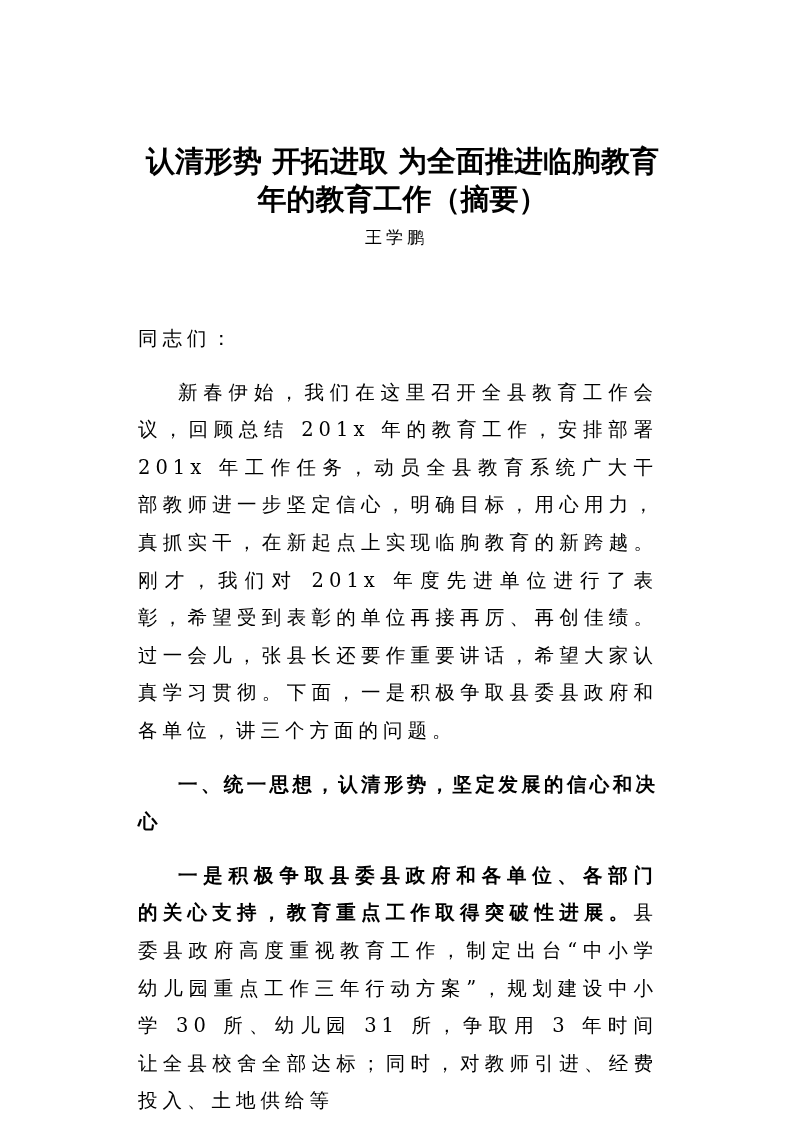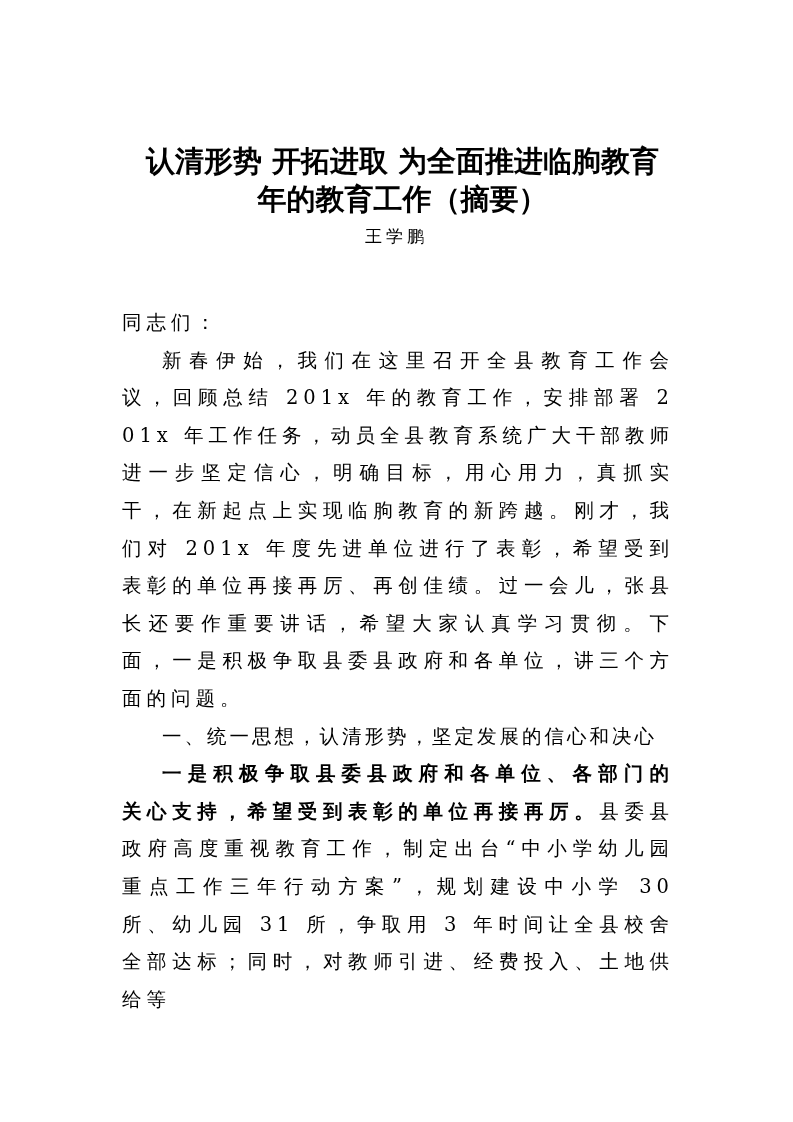--- a/index.html
+++ b/index.html
@@ -34,46 +34,46 @@
     margin: 6px;
   }
   .title-line1 { top: 136px; }
   .title-line2 { top: 174px; }
   .author {
     position: absolute;
     top: 226px;
     left: 0;
     width: 793px;
     text-align: center;
-    font-family: Liberation Mono, monospace;
+    font-family: Liberation Sans, sans-serif;
     font-size: 17px;
     letter-spacing: 4px;
     line-height: 24px;
   }
   .body-text {
     position: absolute;
     left: 122px;
     top: 304px;
     width: 552px;
     font-family: "DejaVu Serif", "Liberation Serif", serif;
     font-size: 19.5px;
     line-height: 37.6px;
     letter-spacing: 5px;
     text-align: justify;
     text-justify: inter-character;
     word-break: break-all;
   }
   .body-text p {
-    margin: 0;
+    margin: 16px;
     padding: 0;
   }
   .indent { text-indent: 40px; }
   .heading1 {
     font-family: "DejaVu Sans", "Liberation Sans", sans-serif;
-    font-weight: normal;
+    font-weight: bold;
     letter-spacing: 3px;
   }
   .bold-lead {
     font-weight: bold;
   }
 </style>
 </head>
 <body>
 
 <div class="page">
@@ -84,16 +84,16 @@
   <div class="author">王学鹏</div>
 
   <div class="body-text">
     <p>同志们：</p>
 
     <p class="indent">新春伊始，我们在这里召开全县教育工作会议，回顾总结 201x 年的教育工作，安排部署 201x 年工作任务，动员全县教育系统广大干部教师进一步坚定信心，明确目标，用心用力，真抓实干，在新起点上实现临朐教育的新跨越。刚才，我们对 201x 年度先进单位进行了表彰，希望受到表彰的单位再接再厉、再创佳绩。过一会儿，张县长还要作重要讲话，希望大家认真学习贯彻。下面，一是积极争取县委县政府和各单位，讲三个方面的问题。</p>
 
     <p class="indent heading1">一、统一思想，认清形势，坚定发展的信心和决心</p>
 
 
-    <p class="indent"><span class="bold-lead">一是积极争取县委县政府和各单位、各部门的关心支持，希望受到表彰的单位再接再厉。</span><span>县委县政府高度重视教育工作，制定出台“中小学幼儿园重点工作三年行动方案”，规划建设中小学 30 所、幼儿园 31 所，争取用 3 年时间让全县校舍全部达标；同时，对教师引进、经费投入、土地供给等</span></p>
+    <p class="indent"><span class="bold-lead">一是积极争取县委县政府和各单位、各部门的关心支持，教育重点工作取得突破性进展。</span><span>县委县政府高度重视教育工作，制定出台“中小学幼儿园重点工作三年行动方案”，规划建设中小学 30 所、幼儿园 31 所，争取用 3 年时间让全县校舍全部达标；同时，对教师引进、经费投入、土地供给等</span></p>
   </div>
 
 </div>
 
 </body></html>

